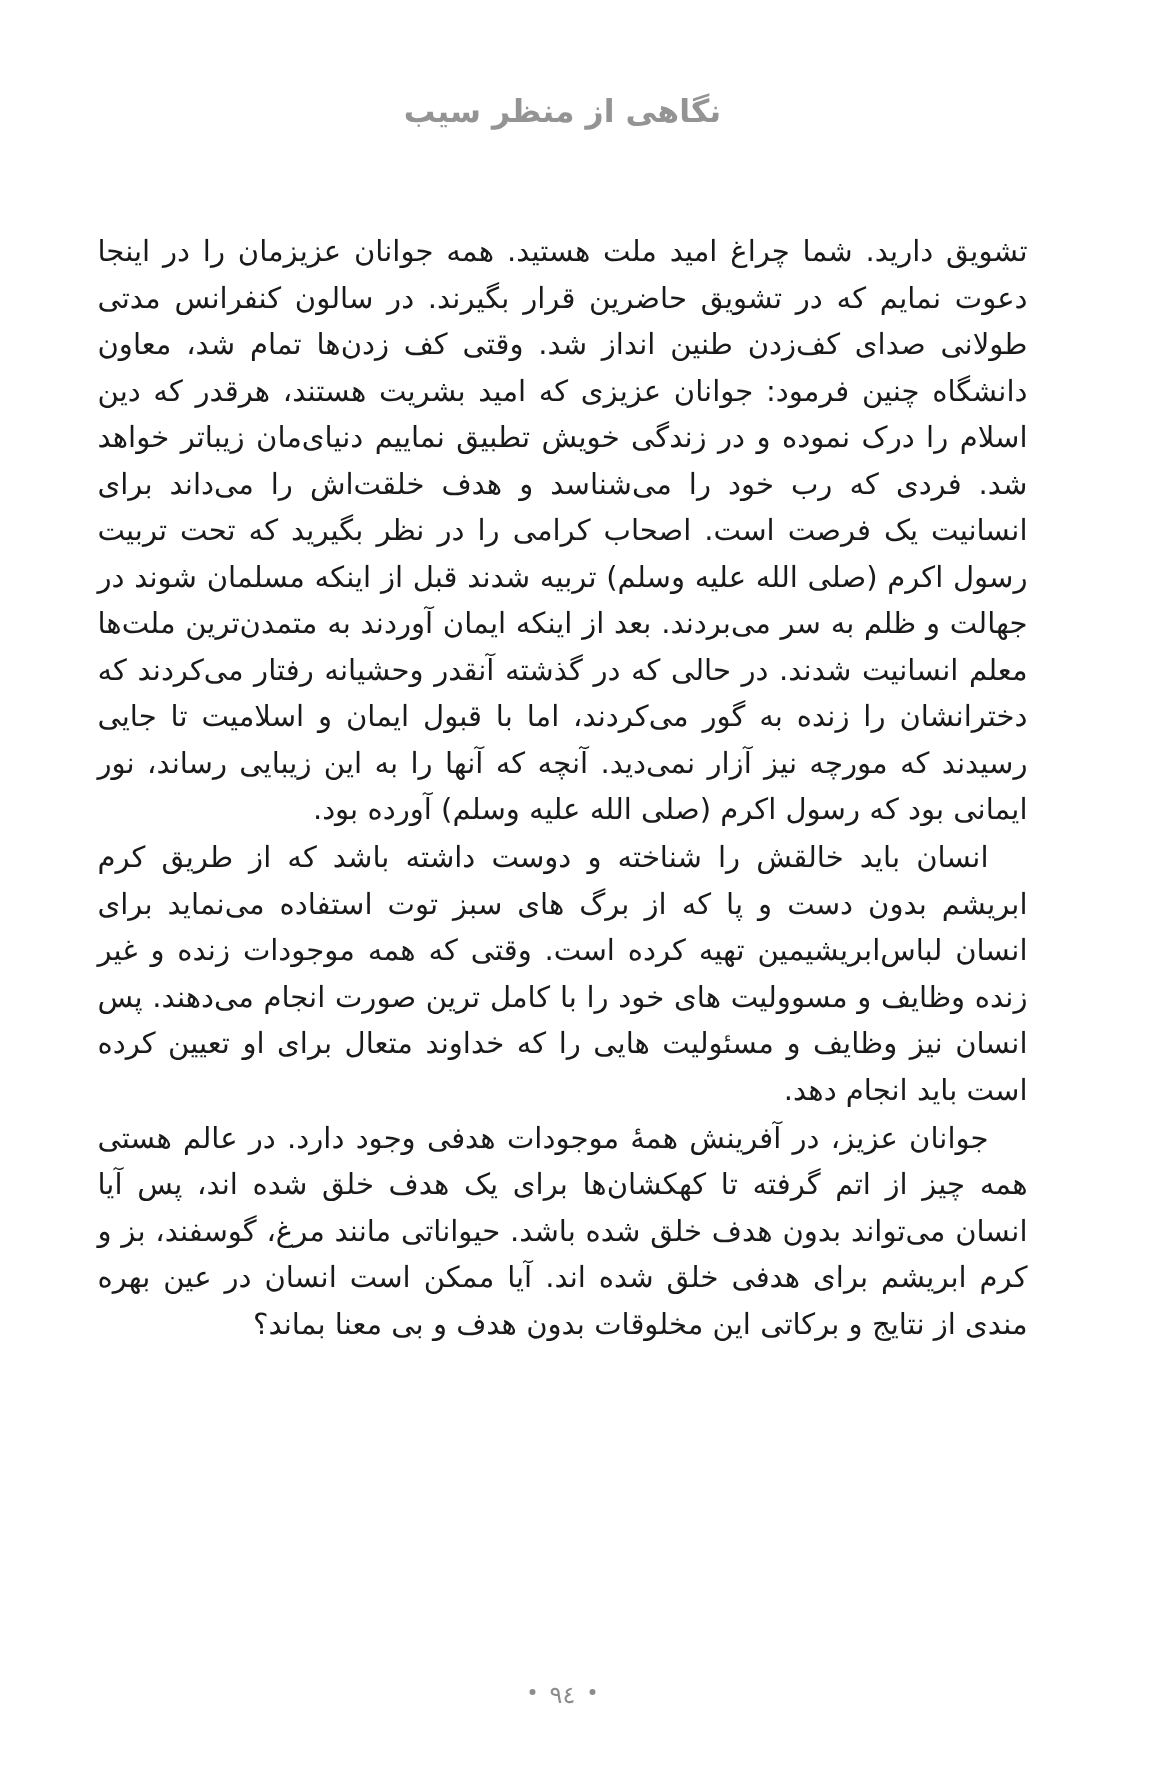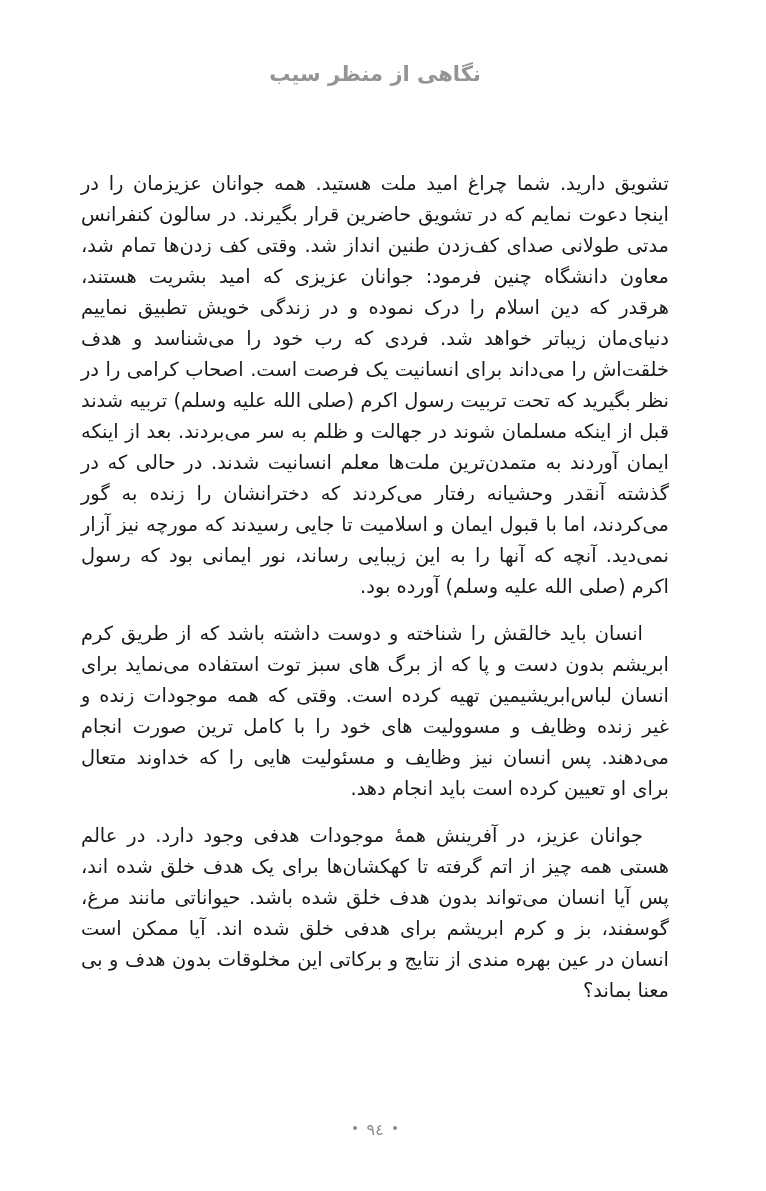--- a/index.html
+++ b/index.html
@@ -43,21 +43,21 @@
     left: 81px;
     direction: rtl;
     text-align: justify;
     text-justify: inter-word;
     color: #1a1a1a;
     font-size: 19.4px;
     line-height: 31px;
   }
 
   .para {
-    margin: 16px;
+    margin: 0;
     padding: 0;
     text-align: justify;
     direction: rtl;
     unicode-bidi: isolate;
   }
 
   .para + .para {
     margin-top: 1px;
   }
 

